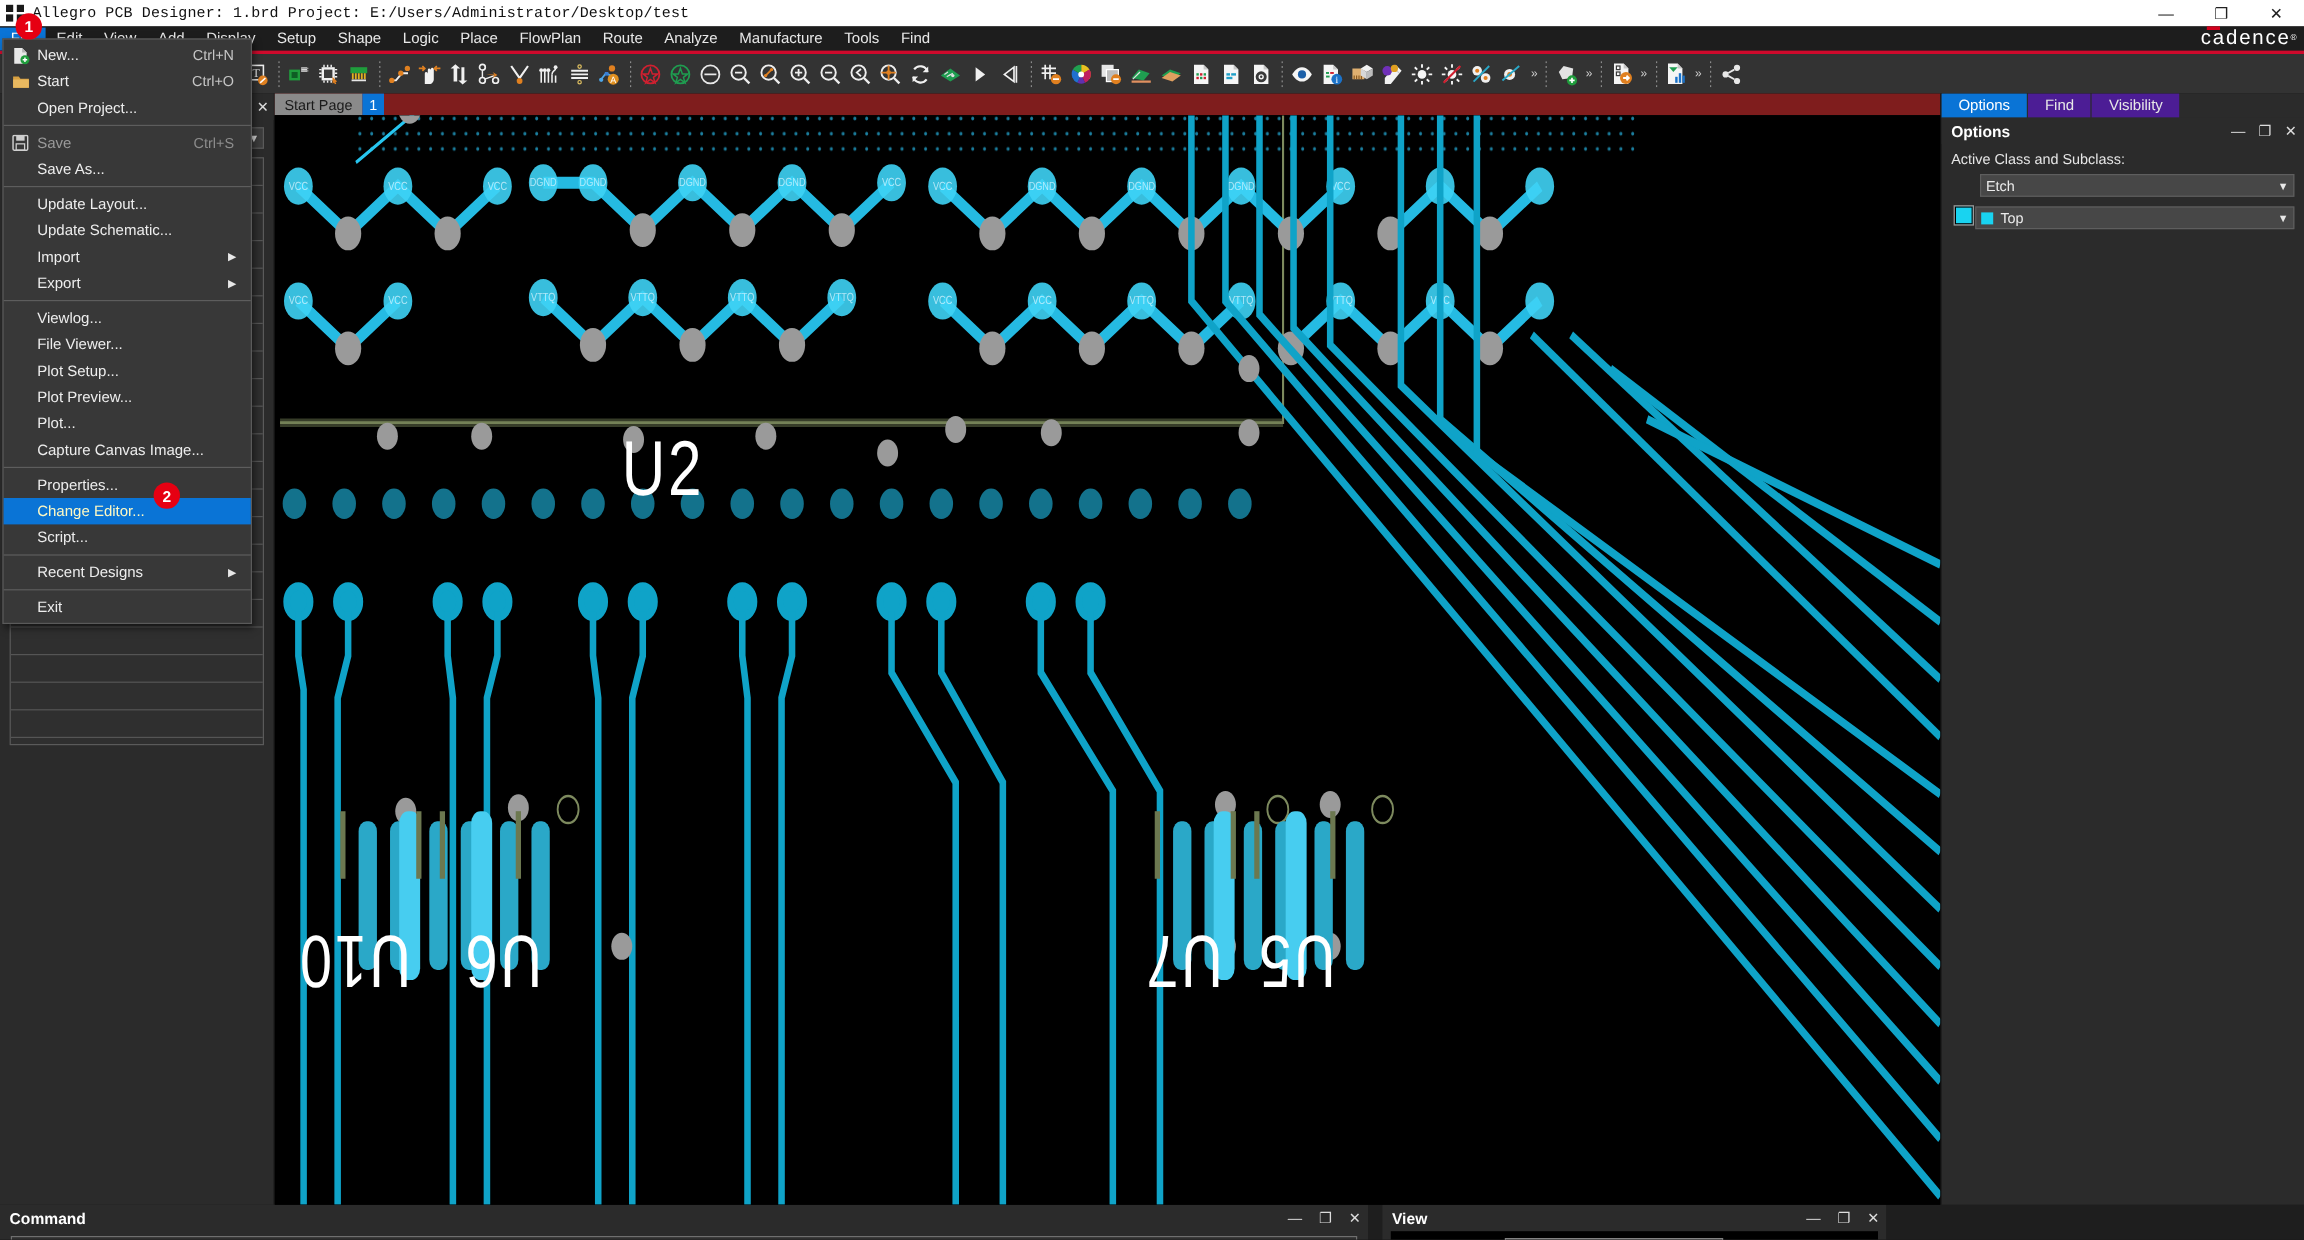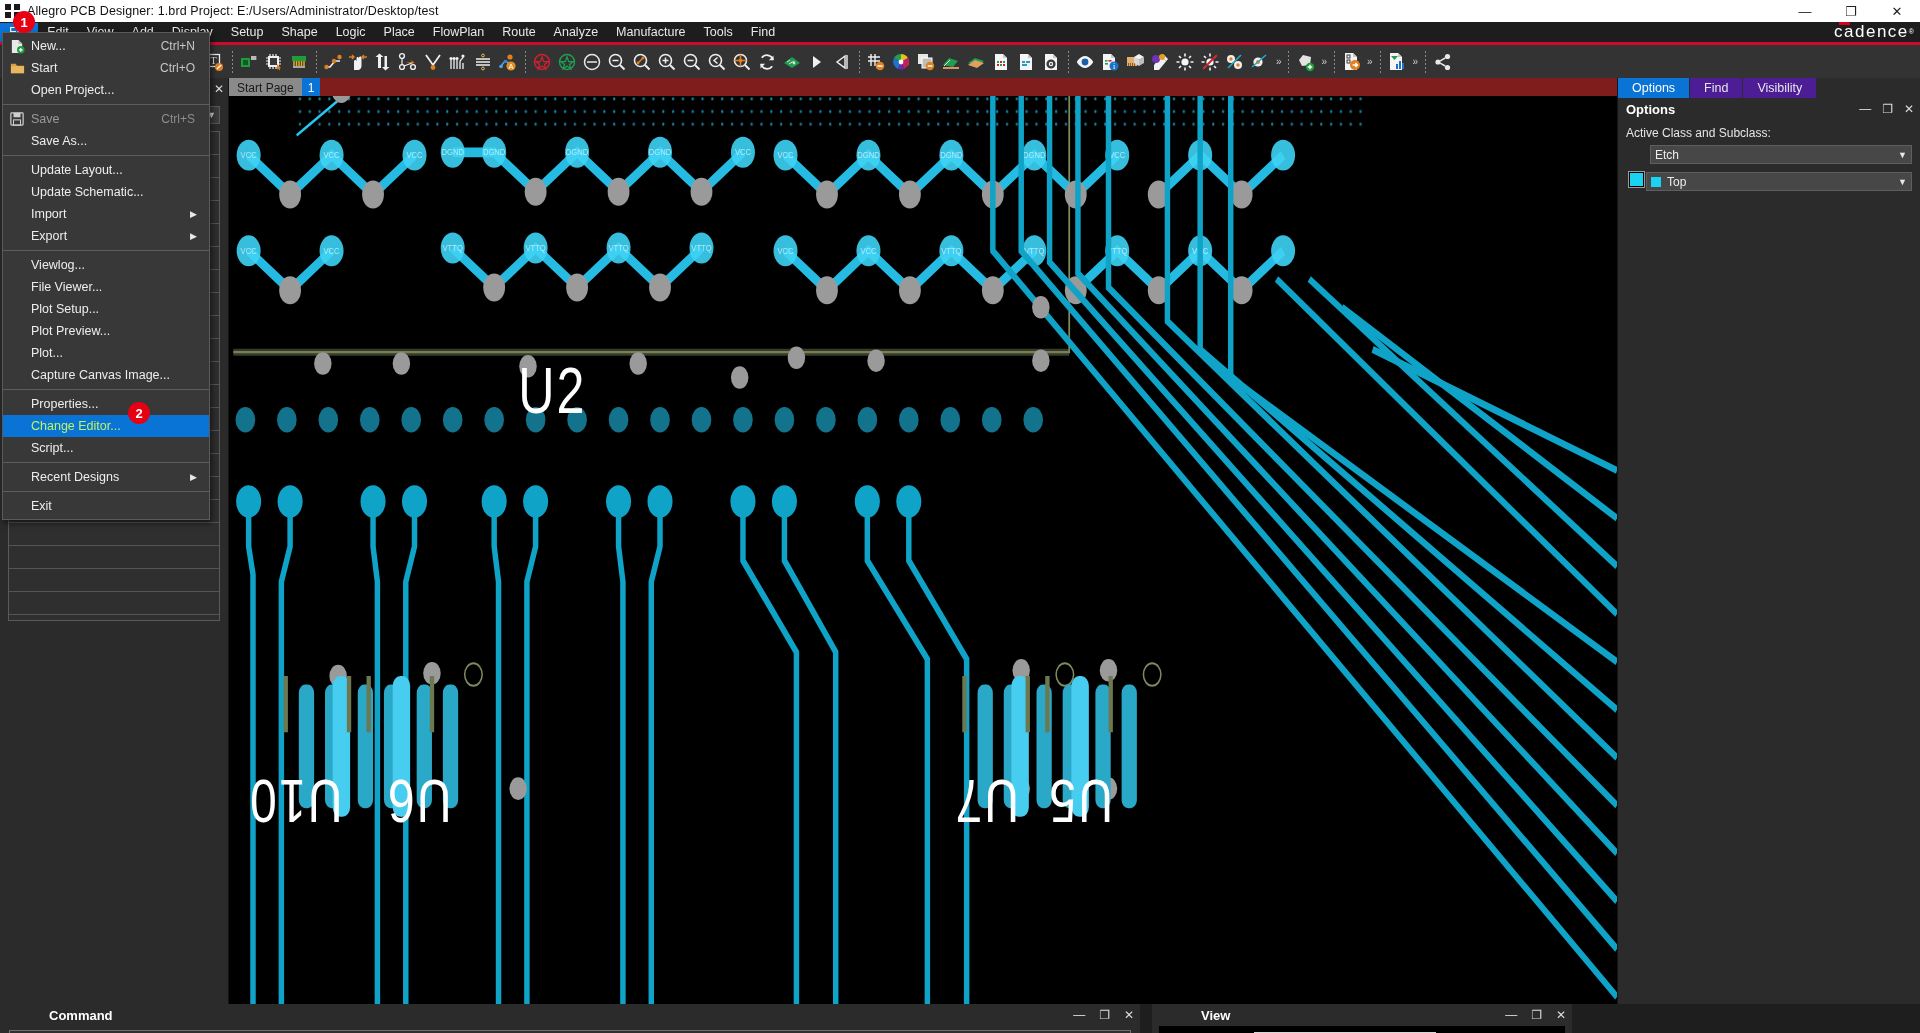--- a/index.html
+++ b/index.html
@@ -4,21 +4,21 @@
 <style>
   * { box-sizing: border-box; margin:0; padding:0; }
   html,body { width:1920px; height:1033px; overflow:hidden; background:#1e1e1e;
               font-family:"Liberation Sans", sans-serif; }
 
   
   .titlebar { height:22px; background:#ffffff; display:flex; align-items:center;
               position:relative; }
   .tb-icon { width:18px; height:16px; margin:0 5px 0 4px; position:relative; flex:0 0 auto; }
   .tb-icon .sq { position:absolute; background:#1a1a1a; width:6px; height:6px; }
-  .tb-title { font-size:12.5px; color:#111; white-space:nowrap; letter-spacing:.1px; }
+  .tb-title { font-size:12.5px; color:#111; white-space:nowrap; letter-spacing:.1px;font-family:Liberation Mono, monospace; }
   .tb-btns { position:absolute; right:0; top:0; height:22px; display:flex; }
   .tb-btn { width:46px; height:22px; display:flex; align-items:center; justify-content:center;
             color:#222; font-size:13px; }
 
   
   .menubar { height:20px; background:#1d1d1d; display:flex; align-items:center;
              position:relative; }
   .menubar .mi { font-size:12.5px; color:#e8e8e8; padding:2px 9px 3px; white-space:nowrap; }
   .menubar .mi.active { background:#0a74d6; color:#fff; }
   .cadence { position:absolute; right:6px; top:-1px; height:21px; display:flex;
@@ -87,21 +87,21 @@
   .combo .cv { flex:1 1 auto; }
   .combo .car { font-size:9px; color:#e8e8e8; }
   .row2 { display:flex; align-items:flex-start; gap:2px; margin-top:8px; }
   .swatch { width:15px; height:15px; background:#19d3f0; border:1px solid #000;
             outline:1px solid #9a9a9a; flex:0 0 auto; margin-left:3px; }
   .miniSw { width:10px; height:10px; background:#19d3f0; margin-right:6px; flex:0 0 auto; }
   .docks { display:flex; height:212px; background:#1e1e1e; }
   .cmdpanel { width:1140px; flex:0 0 auto; background:#2b2b2b; display:flex;
               flex-direction:column; }
   .cmd-hdr { height:22px; display:flex; align-items:center; padding:0 6px 0 8px; }
-  .cmd-hdr .t { color:#fff; font-size:13px; font-weight:bold; flex:1 1 auto;margin-left:41px; }
+  .cmd-hdr .t { color:#fff; font-size:13px; font-weight:bold; flex:1 1 auto; }
   .cmd-hdr .pb { color:#ddd; font-size:12px; margin-left:14px; }
   .cmd-out { margin:4px 9px 0; flex:1 1 auto; background:#2f2f2f; border:1px solid #6f6f6f;
              padding:5px 6px; color:#e3e3e3; font-size:11.5px; line-height:14px; }
   .viewpanel { width:420px; flex:0 0 auto; background:#2b2b2b; display:flex;
                flex-direction:column; margin-left:12px; }
   .view-canvas { margin:0 7px 8px; flex:1 1 auto; background:#000; position:relative; }
   .view-rect { position:absolute; left:95px; top:6px; width:182px; height:160px;
                border:1px solid #d8d8d8; }
   .gapfill { flex:1 1 auto; background:#1e1e1e; }
 
@@ -111,21 +111,21 @@
              box-shadow:2px 3px 6px rgba(0,0,0,.55); }
   .mrow { height:22px; display:flex; align-items:center; padding:0 6px 0 0;
           color:#ededed; font-size:12.5px; position:relative; }
   .mrow .ic { width:28px; display:flex; align-items:center; justify-content:center;
               flex:0 0 auto; }
   .mrow .tx { flex:1 1 auto; }
   .mrow .acc { color:#c6c6c6; font-size:12px; padding-right:8px; }
   .mrow .arr { font-size:9px; color:#e8e8e8; padding-right:6px; }
   .mrow.dis { color:#9a9a9a; }
   .mrow.dis .acc { color:#8d8d8d; }
-  .mrow.hl { background:#0a74d6; color:#bef264; }
+  .mrow.hl { background:#0a74d6; color:#fef9c3; }
   .msep { height:1px; background:#5d5d5d; margin:3px 0; }
 
   
   .callout { position:absolute; width:22px; height:22px; border-radius:50%;
              background:#e60012; color:#fff; font-size:13px; font-weight:bold;
              display:flex; align-items:center; justify-content:center; z-index:60;
              font-family:"Liberation Sans", sans-serif; }
 </style>
 </head>
 <body>

